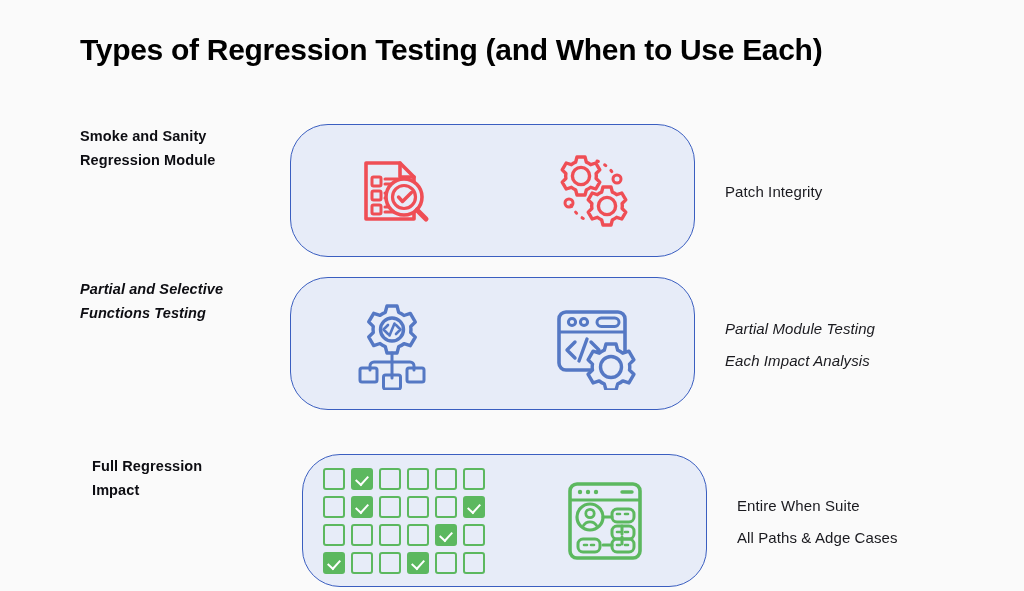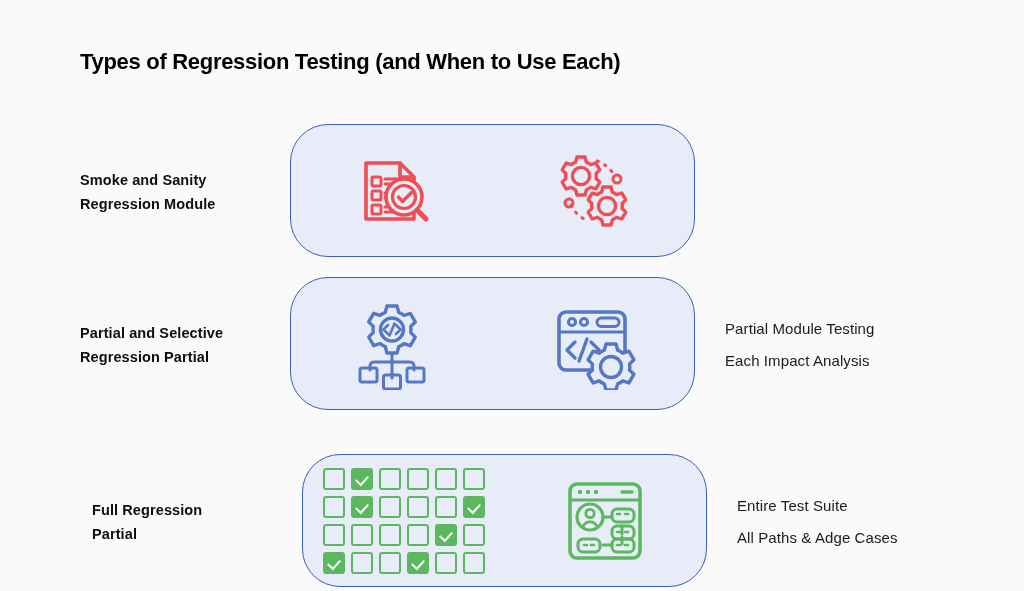--- a/index.html
+++ b/index.html
@@ -17,51 +17,51 @@
   .page {
     position: relative;
     width: 1024px;
     height: 591px;
   }
 
   
   .title {
     position: absolute;
     left: 80px;
-    top: 40px;
+    top: 28px;
     width: 880px;
-    font-size: 22px;
+    font-size: 30px;
     font-weight: bold;
     letter-spacing: -0.3px;
     color: #000000;
     line-height: 44px;
     white-space: nowrap;
   }
 
   
   .row {
     position: absolute;
     left: 0;
     width: 1024px;
     height: 136px;
   }
   .row-1 { top: 124px; }
-  .row-2 { top: 277px; }
+  .row-2 { top: 277px; font-style: italic; }
   .row-3 { top: 454px; margin-left: 12px; }
 
   
   .left-label {
     position: absolute;
     left: 80px;
     width: 200px;
     top: 0;
     height: 136px;
     display: flex;
     flex-direction: column;
-    justify-content: center;
+    justify-content: flex-start;
     font-size: 14.5px;
     font-weight: bold;
     color: #0d0d12;
     line-height: 24px;
     letter-spacing: 0.1px;
   }
 
   
   .card {
     position: absolute;
@@ -179,28 +179,29 @@
           <path d="M50 16 a30 30 0 0 1 18 16" stroke="#ef4e55" stroke-width="3" stroke-linecap="round" stroke-dasharray="1.5 7" fill="none"></path>
           <circle cx="70" cy="34" r="4" stroke="#ef4e55" stroke-width="3" fill="none"></circle>
           <path d="M24 60 a30 30 0 0 0 18 16" stroke="#ef4e55" stroke-width="3" stroke-linecap="round" stroke-dasharray="1.5 7" fill="none"></path>
           <circle cx="22" cy="58" r="4" stroke="#ef4e55" stroke-width="3" fill="none"></circle>
         </svg>
       </div>
 
     </div>
 
     <div class="right-label">
+      <span class="lbl-line">Patch Integrity</span>
     </div>
   </div>
 
   <div class="row row-2">
 
     <div class="left-label">
       <span>Partial and Selective</span>
-      <span>Regression Partial</span>
+      <span>Functions Testing</span>
     </div>
 
     <div class="card">
 
       <div class="icon-slot">
         <svg width="92" height="92" viewBox="0 0 92 92" fill="none">
           <g stroke="#5578c4" stroke-width="3.4" fill="none" stroke-linejoin="round">
             <path d="M41 8 h10 l1.7 6.4 a17 17 0 0 1 5.3 3.1 l6.3 -2.1 l5 8.6 l-4.6 4.5 a17 17 0 0 1 0 6.1 l4.6 4.5 l-5 8.6 l-6.3 -2.1 a17 17 0 0 1 -5.3 3.1 L51 55 h-10 l-1.7 -6.4 a17 17 0 0 1 -5.3 -3.1 l-6.3 2.1 l-5 -8.6 l4.6 -4.5 a17 17 0 0 1 0 -6.1 l-4.6 -4.5 l5 -8.6 l6.3 2.1 a17 17 0 0 1 5.3 -3.1 Z"></path>
             <circle cx="46" cy="31.5" r="11.5"></circle>
           </g>
@@ -232,21 +233,21 @@
     <div class="right-label">
       <span class="lbl-line">Partial Module Testing</span>
       <span class="lbl-line">Each Impact Analysis</span>
     </div>
   </div>
 
   <div class="row row-3">
 
     <div class="left-label">
       <span>Full Regression</span>
-      <span>Partial</span>
+      <span>Impact</span>
     </div>
 
     <div class="card">
 
       <div class="icon-slot">
         <div class="cb-grid" id="cb-grid">
             <div class="cb"></div>
             <div class="cb checked"></div>
             <div class="cb"></div>
             <div class="cb"></div>
@@ -289,18 +290,18 @@
           <rect x="53" y="51" width="22" height="13" rx="5" stroke="#5cb85f" stroke-width="3" fill="none"></rect>
           <rect x="53" y="64" width="22" height="13" rx="5" stroke="#5cb85f" stroke-width="3" fill="none"></rect>
           <rect x="19" y="64" width="22" height="13" rx="5" stroke="#5cb85f" stroke-width="3" fill="none"></rect>
           <path d="M58 39 h3 M66 39 h3 M58 57 h3 M66 57 h3 M58 70 h3 M66 70 h3 M25 70 h3 M32 70 h3" stroke="#5cb85f" stroke-width="2.6" stroke-linecap="round"></path>
         </svg>
       </div>
 
     </div>
 
     <div class="right-label">
-      <span class="lbl-line">Entire Test Suite</span>
+      <span class="lbl-line">Entire When Suite</span>
       <span class="lbl-line">All Paths &amp; Adge Cases</span>
     </div>
   </div>
 
 </div>
 
 </body></html>

